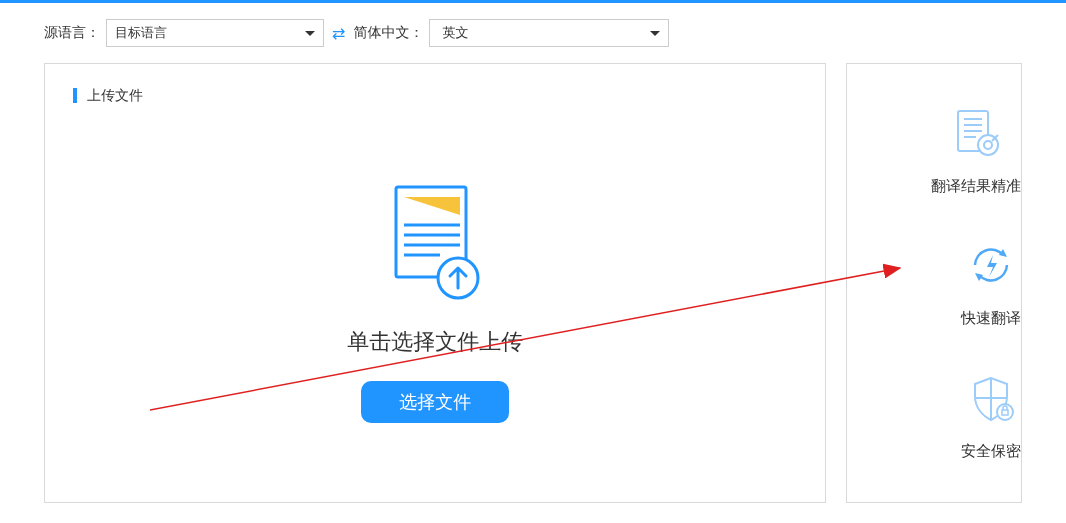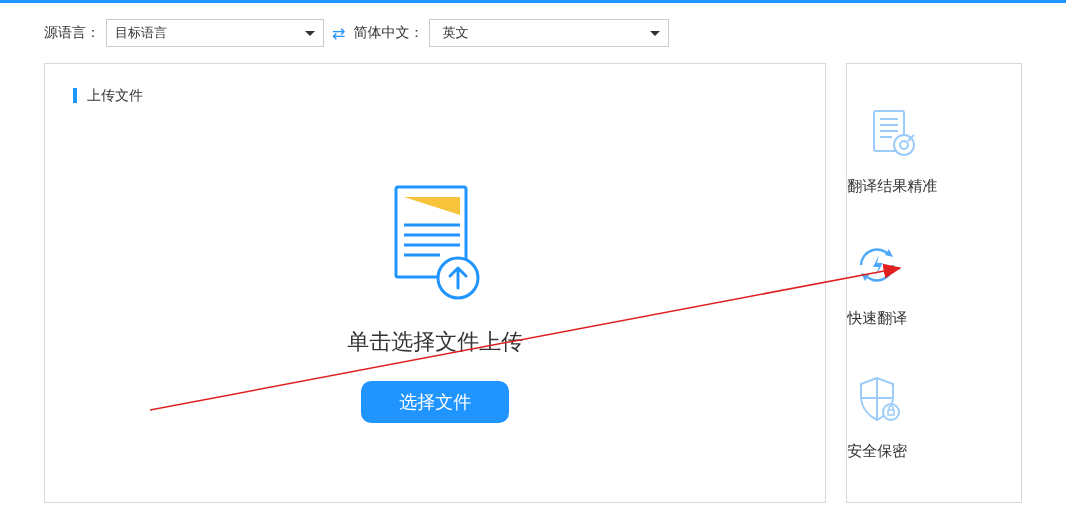--- a/index.html
+++ b/index.html
@@ -91,21 +91,21 @@
       display: flex;
       align-items: center;
       justify-content: center;
     }
     .side-panel {
       width: 180px;
       height: 440px;
       border: 1px solid #d9d9d9;
       display: flex;
       flex-direction: column;
-      align-items: flex-start;
+      align-items: flex-end;
       justify-content: space-around;
       padding: 20px 0;
     }
     .feature {
       display: flex;
       flex-direction: column;
       align-items: center;
       gap: 16px;
     }
     .feature-label {

